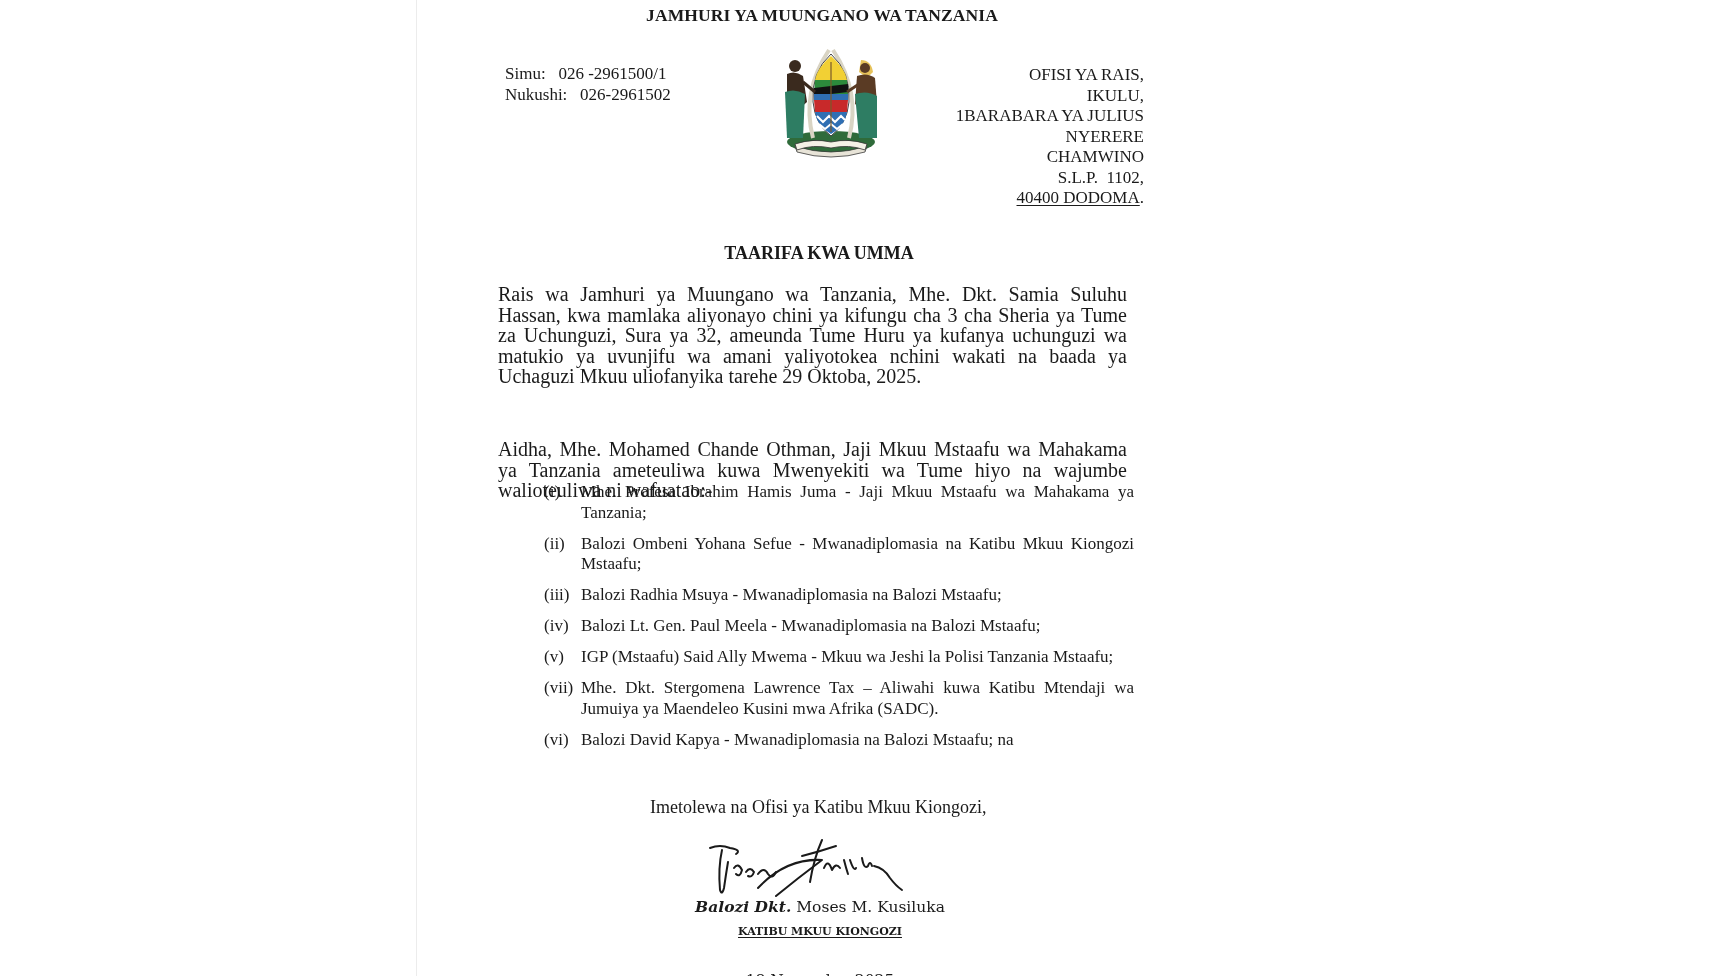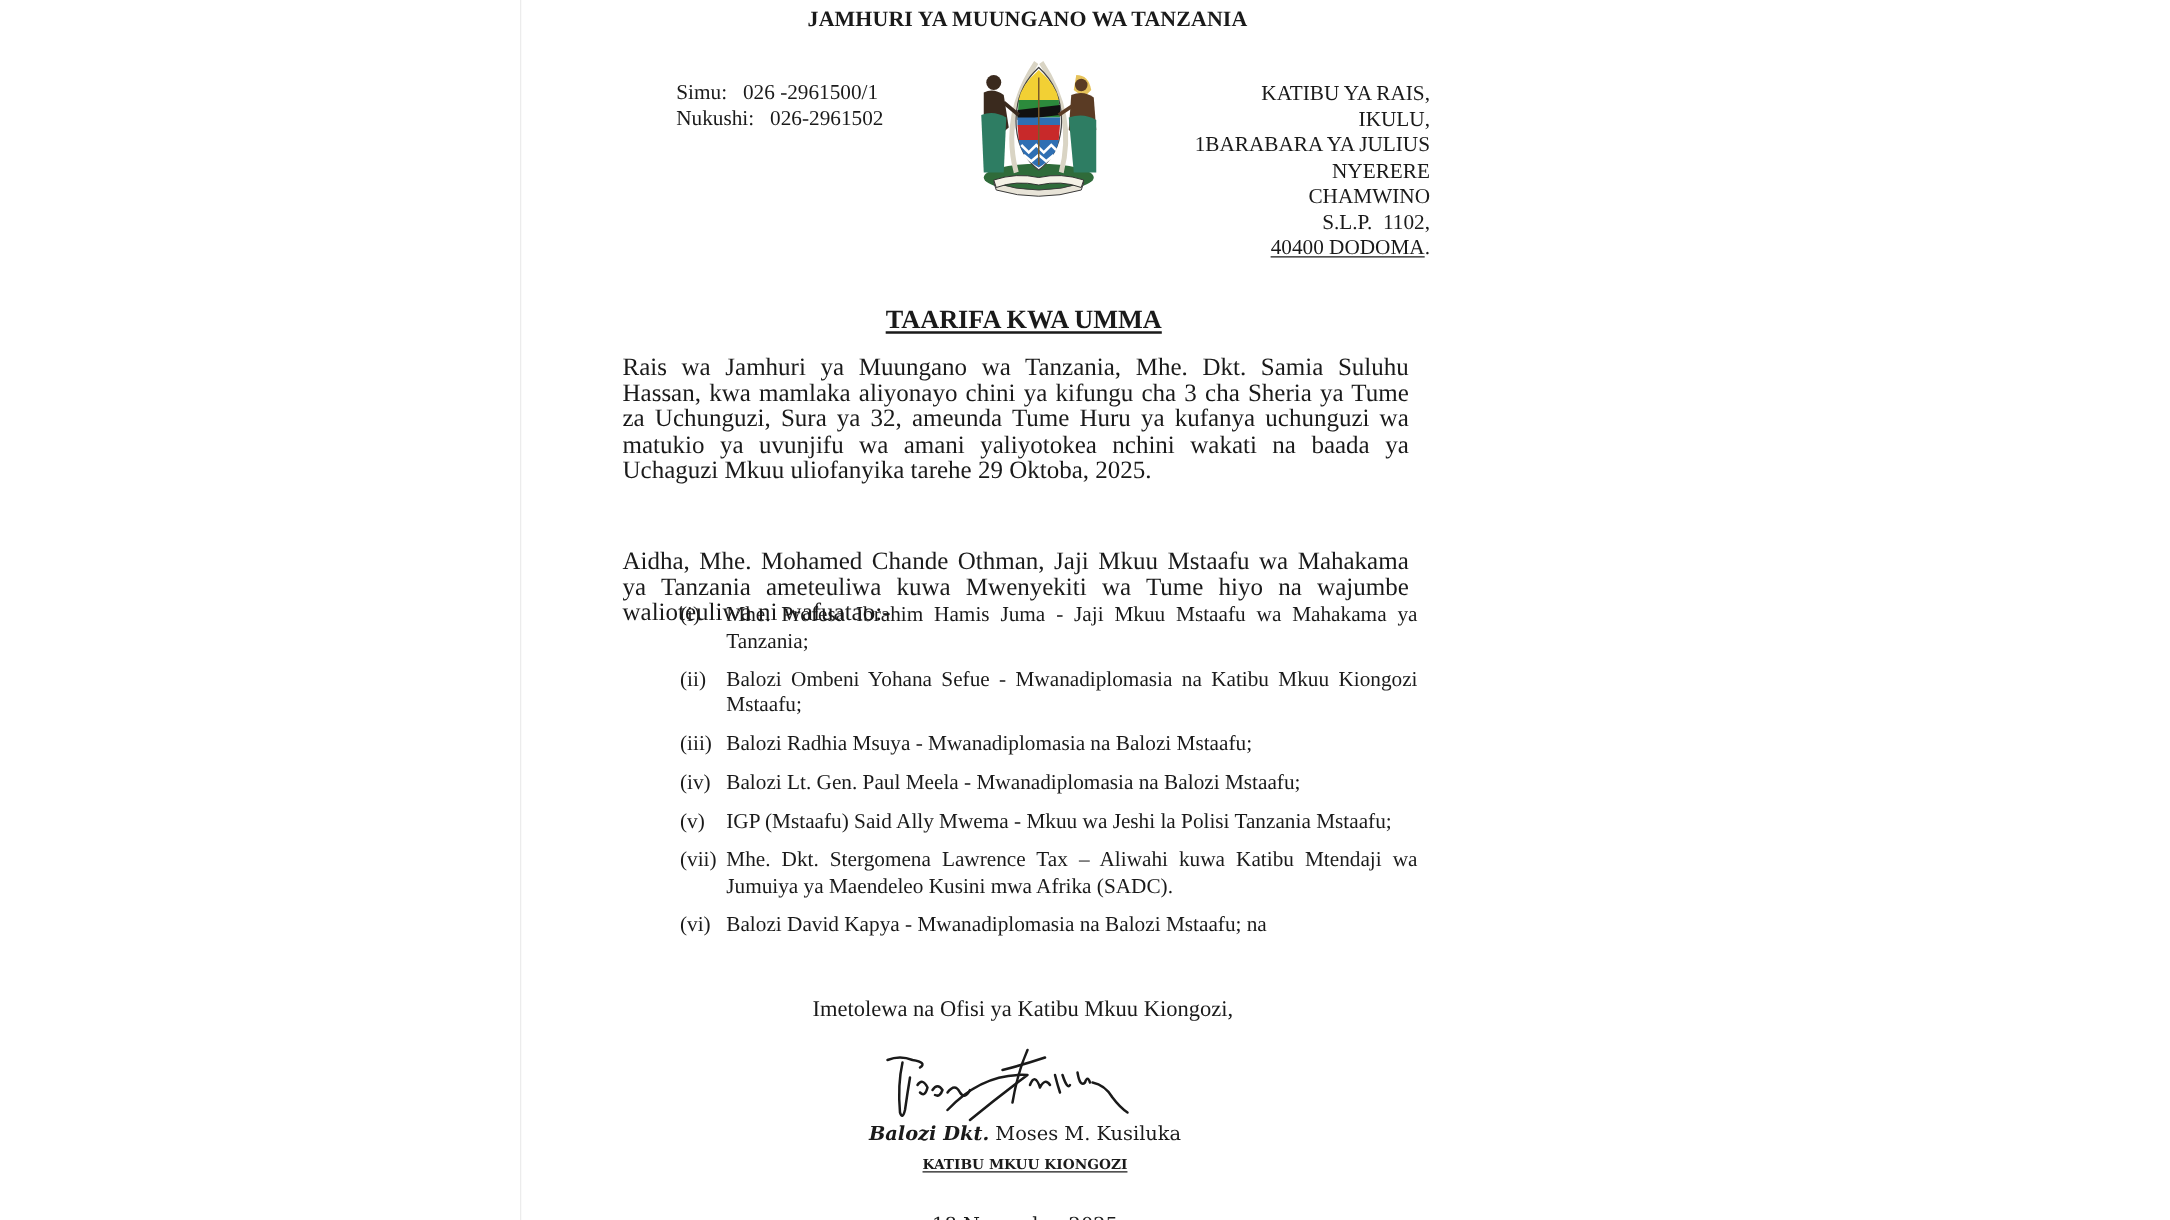--- a/index.html
+++ b/index.html
@@ -32,43 +32,42 @@
       font-weight: bold;
       font-size: 17.5px;
       letter-spacing: 0.1px;
     }
     .contact {
       left: 505px;
       top: 64px;
       font-size: 17px;
       line-height: 20.5px;
     }
-    .contact .lbl { display: inline-block; margin-left: 36px; }
+    .contact .lbl { display: inline-block; }
     .emblem {
       left: 773px;
       top: 42px;
       width: 116px;
       height: 116px;
     }
     .address {
       right: 592px;
       top: 65px;
       text-align: right;
       font-size: 17px;
       line-height: 20.5px;
     }
     .address .u { text-decoration: underline; text-underline-offset: 2px; }
     .notice-title {
       left: 416px;
       width: 806px;
       top: 243px;
       text-align: center;
       font-weight: bold;
-      font-size: 21px;
-      text-decoration: underline;
+      font-size: 18px;
       text-underline-offset: 3px;
     }
     .body-col {
       left: 498px;
       width: 629px;
       font-size: 20px;
       line-height: 20.5px;
       text-align: justify;
     }
     .para1 { top: 284px; }
@@ -178,21 +177,21 @@
     <circle cx="92" cy="26" r="5" fill="#5a3b24"></circle>
     <path d="M84 34 Q94 30 102 36 L104 62 Q92 70 82 62 Z" fill="#5a3b24"></path>
     <path d="M82 52 Q94 48 104 54 L104 96 L86 96 Z" fill="#2e7d63"></path>
     <path d="M86 42 L74 50" stroke="#5a3b24" stroke-width="3"></path>
 
     <path d="M22 102 Q40 96 58 100 Q76 96 94 102 L92 108 Q76 102 58 106 Q40 102 24 108 Z" fill="#f4f1e6" stroke="#333" stroke-width="0.8"></path>
   </svg>
 </div>
 
 <div class="abs address">
-  <div>KATIBU YA RAIS,</div>
+  <div>OFISI YA RAIS,</div>
   <div>IKULU,</div>
   <div>1BARABARA YA JULIUS</div>
   <div>NYERERE</div>
   <div>CHAMWINO</div>
   <div style="white-space:pre;">S.L.P.  1102,</div>
   <div>
     <span class="u">40400 DODOMA</span><span>.</span>
   </div>
 </div>
 

